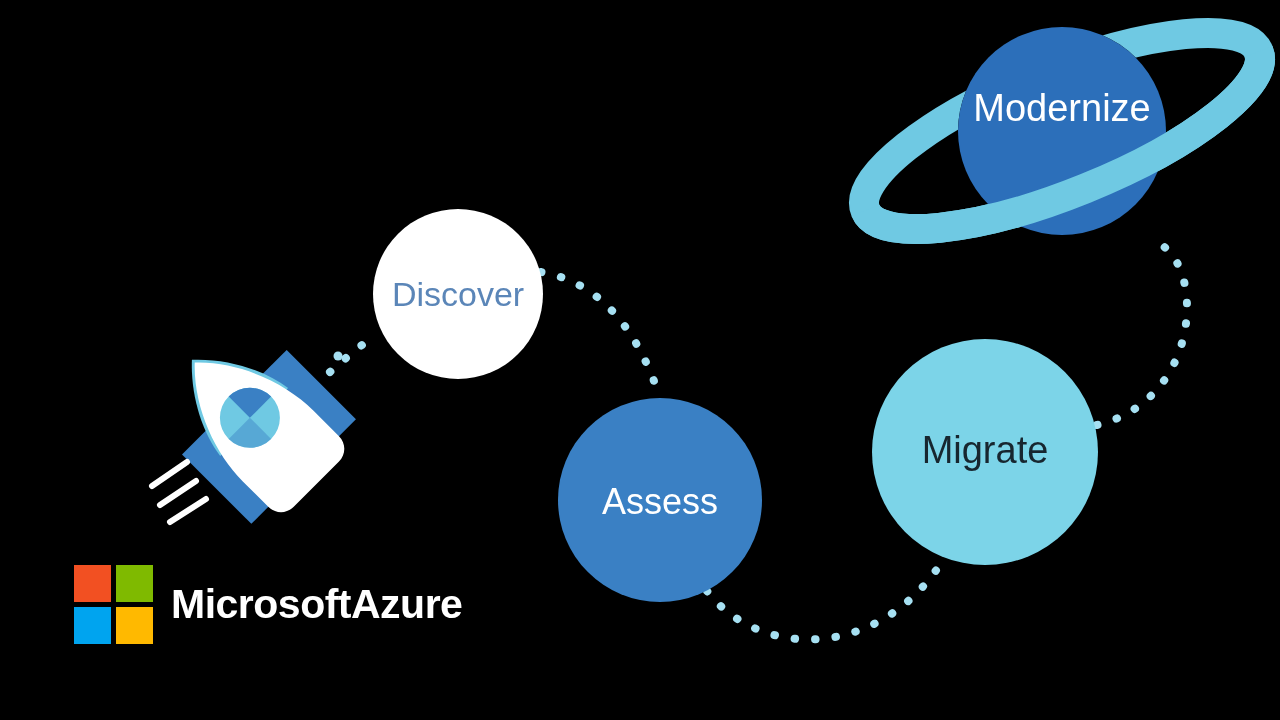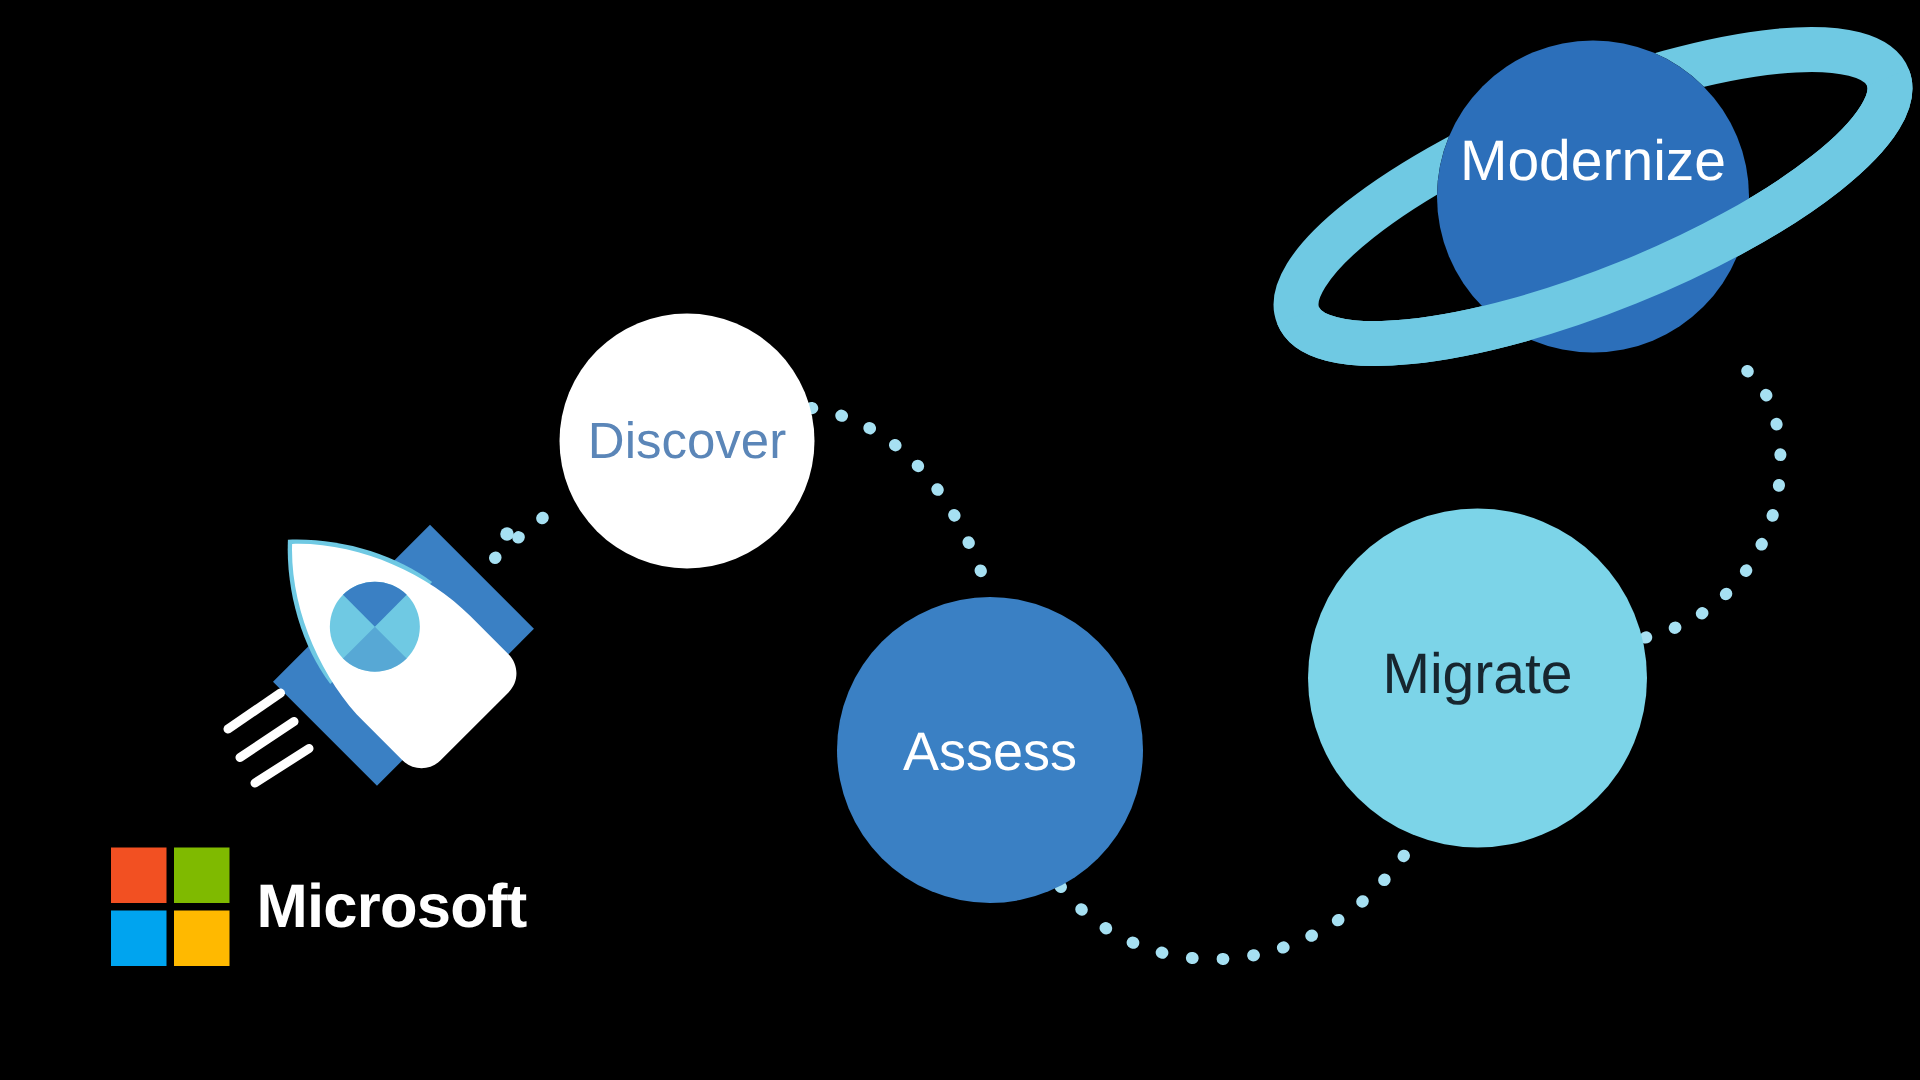--- a/index.html
+++ b/index.html
@@ -167,16 +167,17 @@
 
   <div id="brand">
     <div id="brand-squares">
       <i style="background:#F25022"></i>
       <i style="background:#7FBA00"></i>
       <i style="background:#00A4EF"></i>
       <i style="background:#FFB900"></i>
     </div>
     <div id="brand-text">
       <span>Microsoft</span>
+      <span>Azure</span>
     </div>
   </div>
 
 </div>
 
 </body></html>

